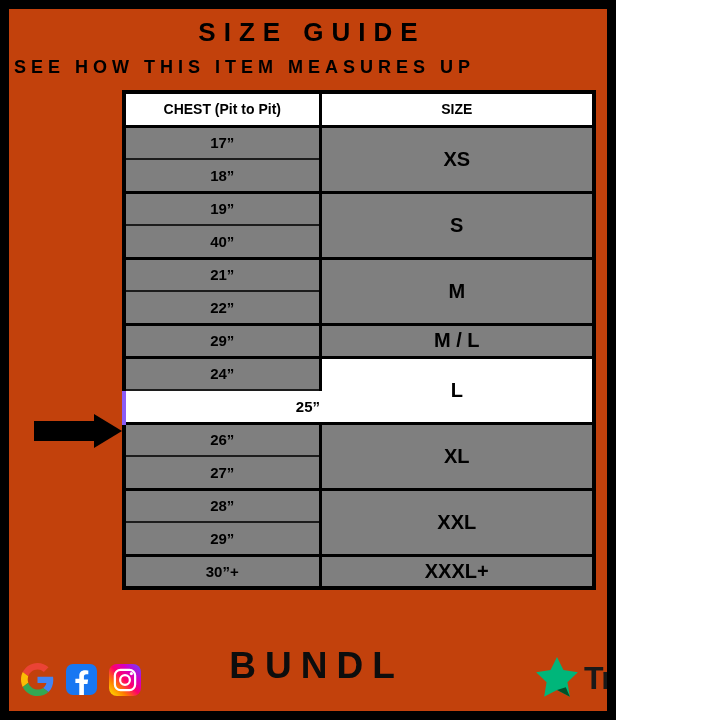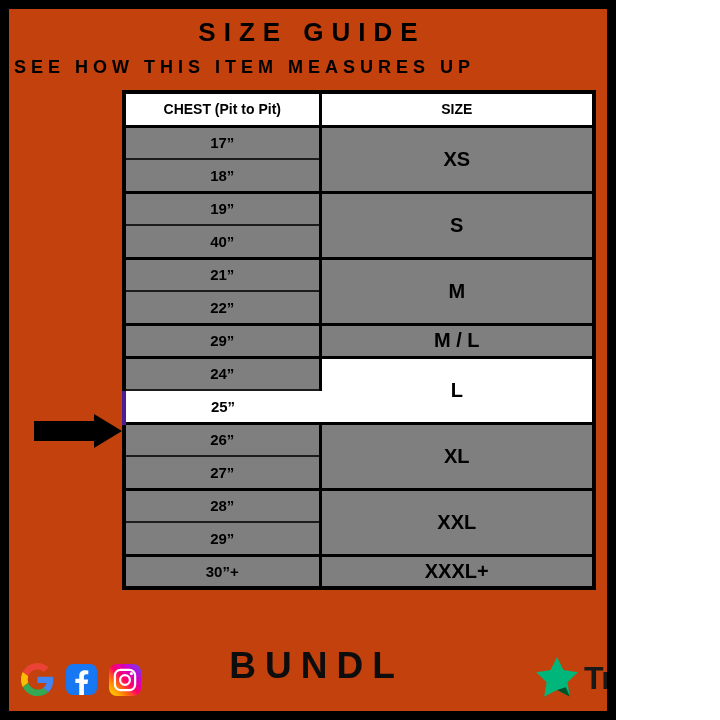--- a/index.html
+++ b/index.html
@@ -48,23 +48,24 @@
   .size-table th:first-child { border-left:4px solid #000; border-right:3px solid #000; }
   .size-table th:last-child  { border-right:4px solid #000; }
   .size-table td { background:#7f7f7f; font-size:15px; }
   .size-table td.chest { border-left:4px solid #000; border-right:3px solid #000; }
   .size-table td.size  { border-right:4px solid #000; font-size:20px; }
   .size-table tr.group-start td { border-top:3px solid #000; }
   .size-table tr.inner-row td.chest { border-top:2px solid #1c1c1c; }
   .size-table tr:last-child td { border-bottom:4px solid #000; }
   .size-table td.hl { background:#fff; }
   .size-table td.chest.hl {
-    border-left:4px solid #4c1d95;   
+    border-left:4px solid #8b5cf6;   
     border-right:none;
     border-top:3px solid #000;
+    text-align:right;
   }
   .size-table td.size.hl { border-left:none; }
   
   .arrow { position:absolute; left:25px; top:405px; display:flex; align-items:center; height:34px; }
   .arrow .shaft { width:60px; height:20px; background:#000; }
   .arrow .head  { width:0; height:0; border-top:17px solid transparent; border-bottom:17px solid transparent; border-left:28px solid #000; }
   
   .social { position:absolute; left:12px; top:654px; display:flex; align-items:center; gap:12px; }
   .social .icon { display:block; }
   .brand { position:absolute; left:0; right:0; top:638px; text-align:center;margin-left:8px; }

